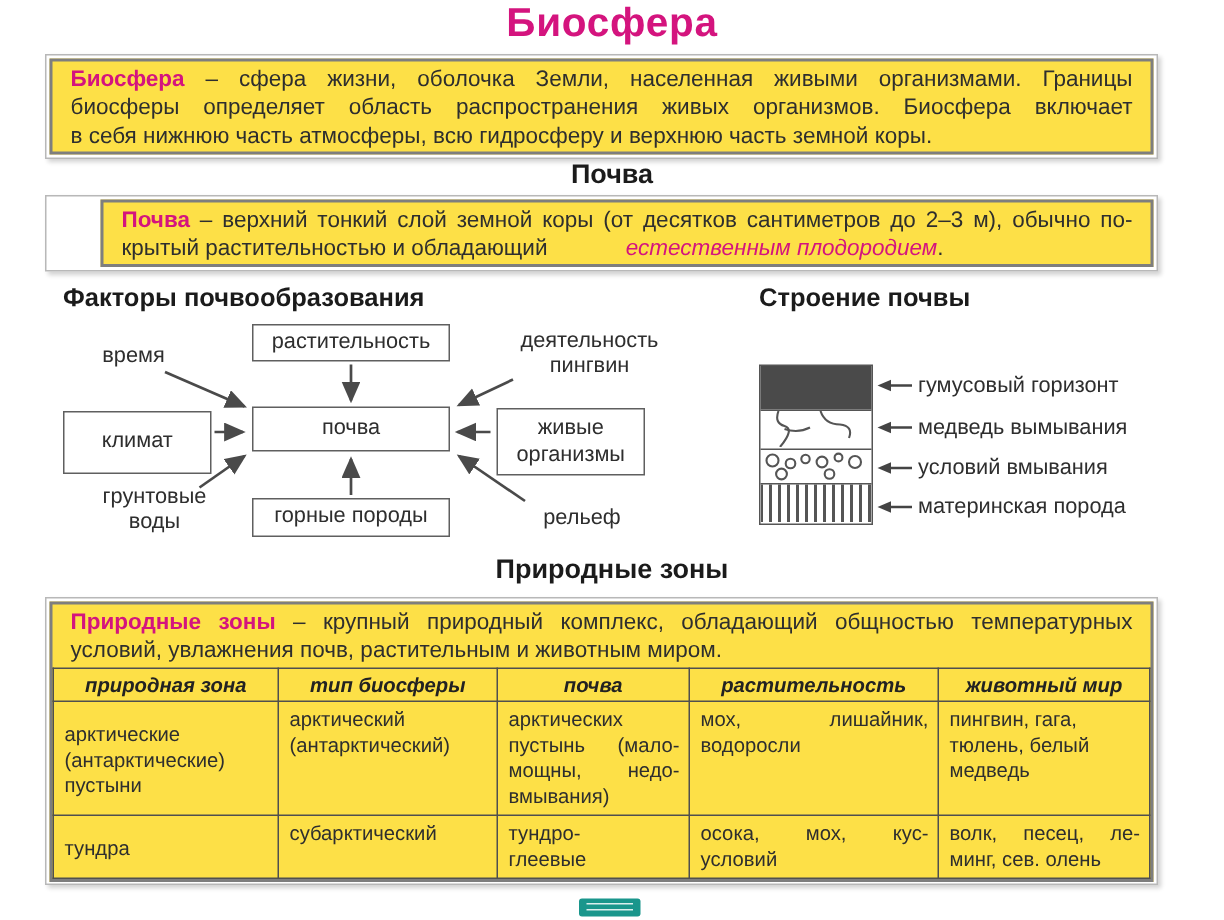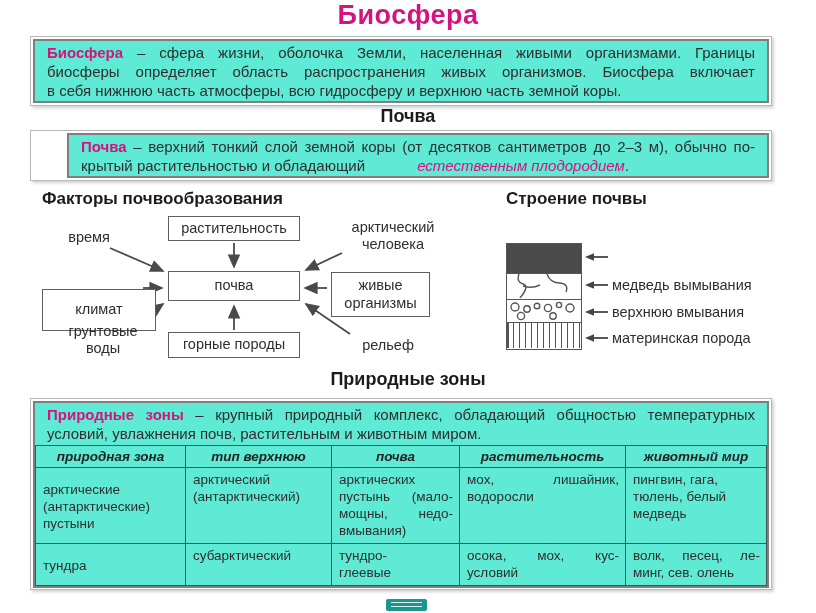--- a/index.html
+++ b/index.html
@@ -32,37 +32,37 @@
   .sub-title{
     font-size:17px;font-weight:bold;color:#1b1b1b;
   }
 
   
   .frame{
     left:30px;width:742px;display:flex;background:#fff;
     border:1px solid var(--frame-outer);padding:2px;
     box-shadow:2px 2px 3px rgba(0,0,0,.18);
   }
-  .frame-inner{flex:1;border:2px solid var(--frame-inner);background:#5eead4;}
+  .frame-inner{flex:1;border:2px solid var(--frame-inner);background:#fde047;}
   .defpad{padding:2px 12px 3px;}
   .defline{font-size:15px;line-height:19px;color:var(--ink);}
   .defline.just{text-align:justify;text-align-last:justify;}
   .term{color:var(--accent);font-weight:bold;}
   .hl{color:var(--accent);font-style:italic;margin-left:48px;}
 
   
   .fd-wrap{left:30px;top:215px;width:430px;height:150px;}
   .fd-svg{position:absolute;left:0;top:0;}
   .fd-box{
     position:absolute;border:1.5px solid #5f5f5f;background:#fff;
     display:flex;align-items:center;justify-content:center;text-align:center;
     font-size:14.5px;line-height:1.2;color:var(--ink);padding:1px 4px;
   }
   .fb-veg{left:138px;top:1px;width:132px;height:25px;}
-  .fb-climate{left:12px;top:74px;width:114px;height:42px;}
+  .fb-climate{left:12px;top:59px;width:99px;height:42px;}
   .fb-soil{left:138px;top:56px;width:132px;height:30px;}
   .fb-org{left:301px;top:57px;width:99px;height:45px;}
   .fb-rocks{left:138px;top:117px;width:132px;height:26px;}
   .fd-label{
     position:absolute;font-size:14.5px;line-height:17px;color:var(--ink);text-align:center;
   }
   .fl-time{left:22px;top:14px;width:74px;}
   .fl-human{left:296px;top:4px;width:134px;}
   .fl-ground{left:24px;top:108px;width:98px;}
   .fl-relief{left:318px;top:122px;width:80px;}
@@ -148,21 +148,21 @@
       <line x1="204" y1="115" x2="204" y2="91"></line>
       <line x1="320" y1="119" x2="276" y2="89"></line>
     </g>
   </svg>
   <div class="fd-box fb-veg">растительность</div>
   <div class="fd-box fb-climate">климат</div>
   <div class="fd-box fb-soil">почва</div>
   <div class="fd-box fb-org">живые организмы</div>
   <div class="fd-box fb-rocks">горные породы</div>
   <div class="fd-label fl-time">время</div>
-  <div class="fd-label fl-human">арктический человека</div>
+  <div class="fd-label fl-human">деятельность пингвин</div>
   <div class="fd-label fl-ground">грунтовые воды</div>
   <div class="fd-label fl-relief">рельеф</div>
 </div>
 
 <div class="abs ss-wrap">
   <div class="ss-col">
     <div class="ss-layer ss-l1"></div>
     <div class="ss-layer ss-l2">
       <svg width="73" height="24">
         <g stroke="#555" stroke-width="1.4" fill="none">
@@ -187,34 +187,35 @@
       </svg>
     </div>
     <div class="ss-layer ss-l4"></div>
   </div>
 
   <div class="ss-row ssr-0">
     <svg width="25" height="10">
         <line x1="24" y1="5" x2="8" y2="5" stroke="#444" stroke-width="1.8"></line>
         <path d="M1,5 L10,1.2 L10,8.8 z" fill="#444"></path>
       </svg>
+    <span>гумусовый горизонт</span>
   </div>
   <div class="ss-row ssr-1">
     <svg width="25" height="10">
         <line x1="24" y1="5" x2="8" y2="5" stroke="#444" stroke-width="1.8"></line>
         <path d="M1,5 L10,1.2 L10,8.8 z" fill="#444"></path>
       </svg>
     <span>медведь вымывания</span>
   </div>
   <div class="ss-row ssr-2">
     <svg width="25" height="10">
         <line x1="24" y1="5" x2="8" y2="5" stroke="#444" stroke-width="1.8"></line>
         <path d="M1,5 L10,1.2 L10,8.8 z" fill="#444"></path>
       </svg>
-    <span>верхнюю вмывания</span>
+    <span>условий вмывания</span>
   </div>
   <div class="ss-row ssr-3">
     <svg width="25" height="10">
         <line x1="24" y1="5" x2="8" y2="5" stroke="#444" stroke-width="1.8"></line>
         <path d="M1,5 L10,1.2 L10,8.8 z" fill="#444"></path>
       </svg>
     <span>материнская порода</span>
   </div>
 </div>
 
@@ -230,21 +231,21 @@
       <colgroup>
         <col style="width:150px">
           <col style="width:146px">
           <col style="width:128px">
           <col style="width:166px">
           <col>
       </colgroup>
       <thead>
         <tr>
           <th>природная зона</th>
-          <th>тип верхнюю</th>
+          <th>тип биосферы</th>
           <th>почва</th>
           <th>растительность</th>
           <th>животный мир</th>
         </tr>
       </thead>
       <tbody>
         <tr class="r1">
           <td class="cell vmid">
               <div class="ln">арктические</div>
               <div class="ln">(антарктические)</div>

